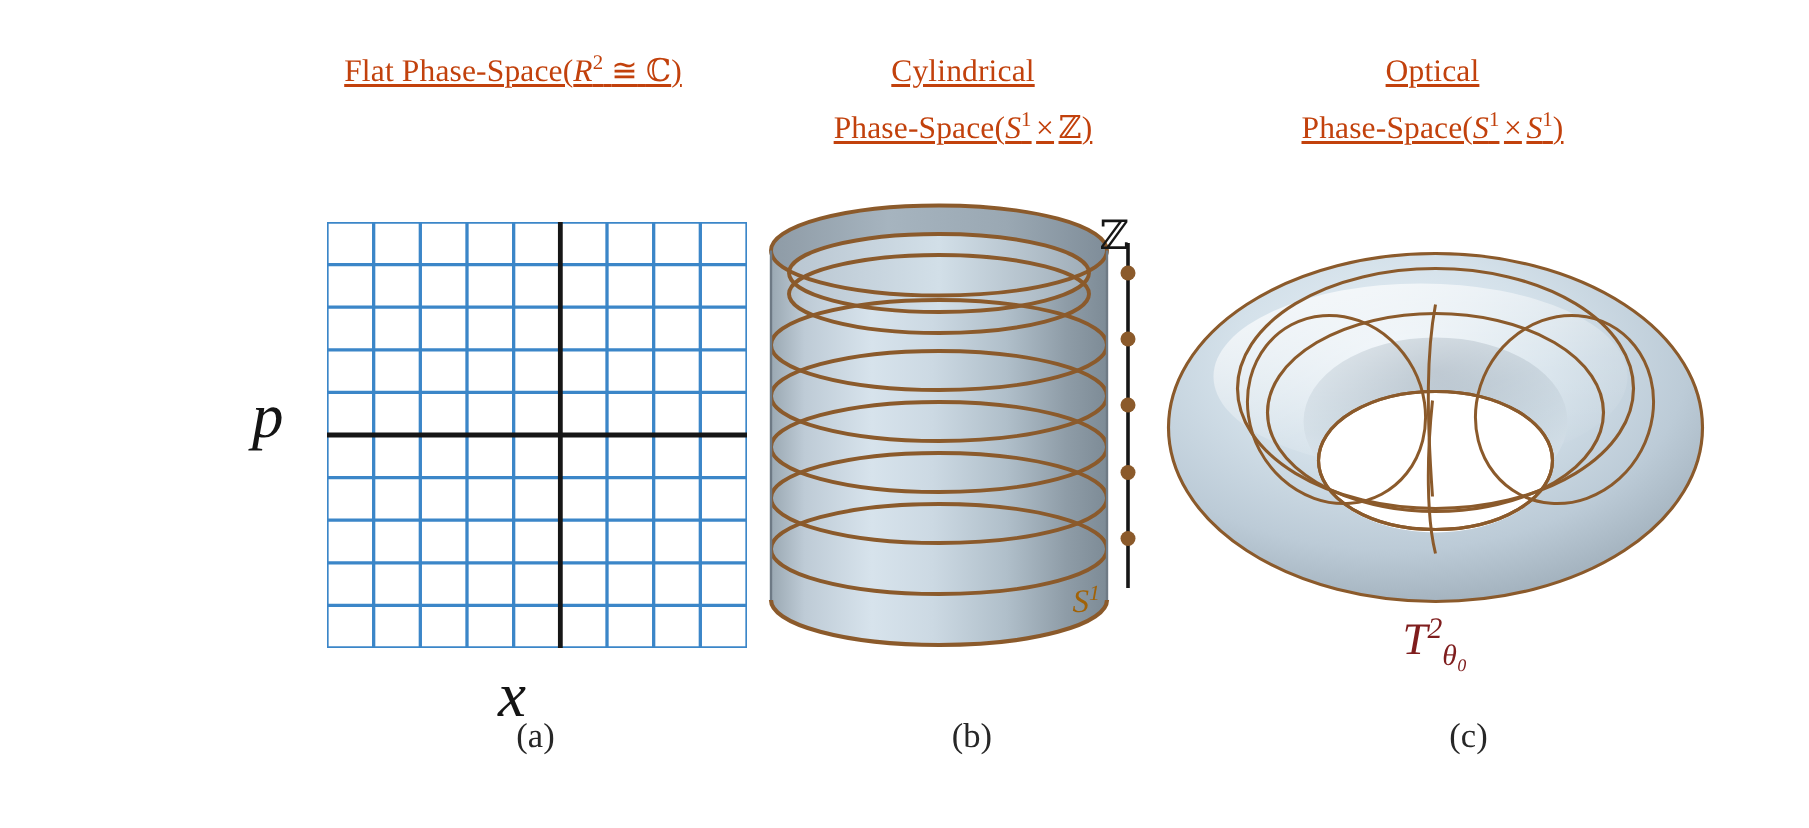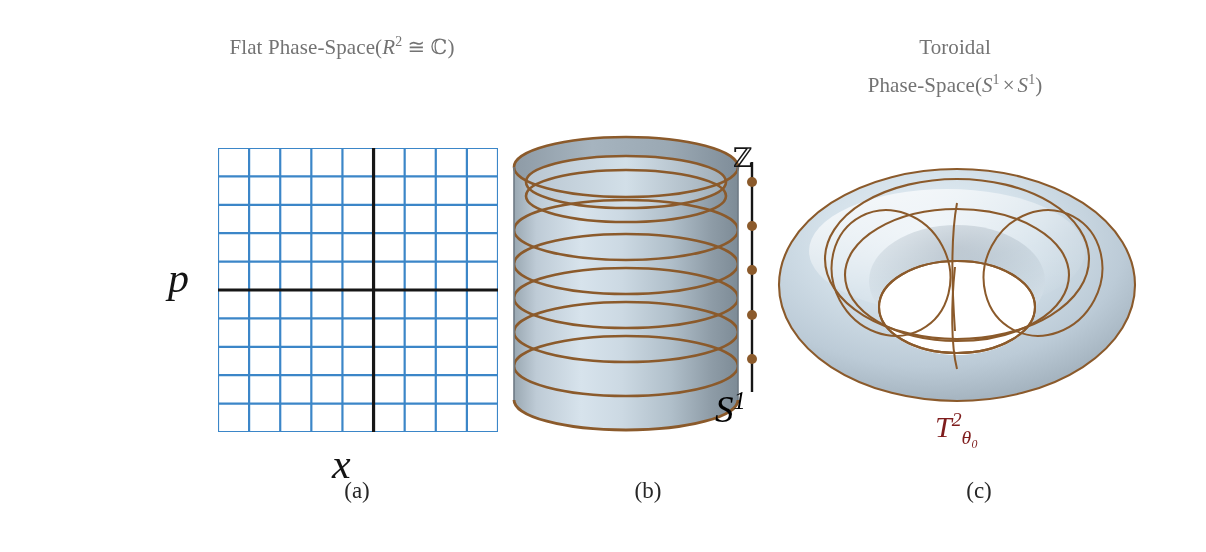--- a/index.html
+++ b/index.html
@@ -21,23 +21,24 @@
     inset: 0;
   }
 
   
   .caption {
     position: absolute;
     text-align: center;
     font-family: "Liberation Serif", "DejaVu Serif", serif;
     font-size: 21px;
     line-height: 38px;
-    color: #737373;
+    color: #c2410c;
     white-space: nowrap;
     letter-spacing: 0.1px;
+    text-decoration: underline;
   }
   .caption .ln { display: block; }
 
   #caption-a { left: 168px; top: 28px; width: 348px; }
   #caption-b { left: 508px; top: 28px; width: 268px; }
   #caption-c { left: 790px; top: 28px; width: 330px; }
 
   .mathit { font-style: italic; }
   .bb { font-family: "DejaVu Serif", serif; font-style: normal; }
   sup.exp {
@@ -104,22 +105,22 @@
     left: 233px;
     top: 12px;
     font-size: 27px;
     color: #161616;
     font-family: "DejaVu Serif", serif;
   }
   #label-S1-cyl {
     position: absolute;
     left: 215px;
     top: 258px;
-    font-size: 37px;
-    color: #000000;
+    font-size: 22px;
+    color: #a16207;
     font-style: italic;
     font-family: "Liberation Serif", "DejaVu Serif", serif;
   }
 
   
   #panel-c { position: absolute; left: 775px; top: 155px; width: 380px; height: 330px; }
   #torus-svg { position: absolute; left: 0; top: 0; display: block; }
 
   #label-T2 {
     position: absolute;
@@ -133,23 +134,27 @@
 </style>
 </head>
 <body>
 
 <div class="figure">
 
   <div class="caption" id="caption-a">
     <span class="ln"><span>Flat Phase-Space(</span><span class="mathit">R</span><sup class="exp">2</sup> <span>≅</span> <span class="bb">ℂ</span><span>)</span></span>
   </div>
 
+  <div class="caption" id="caption-b">
+    <span class="ln">Cylindrical</span>
+    <span class="ln"><span>Phase-Space(</span><span class="mathit">S</span><sup class="exp">1</sup><span class="times">×</span><span class="bb">ℤ</span><span>)</span></span>
+  </div>
 
   <div class="caption" id="caption-c">
-    <span class="ln">Toroidal</span>
+    <span class="ln">Optical</span>
     <span class="ln"><span>Phase-Space(</span><span class="mathit">S</span><sup class="exp">1</sup><span class="times">×</span><span class="mathit">S</span><sup class="exp">1</sup><span>)</span></span>
   </div>
 
   <div id="panel-a">
     <div id="label-p">p</div>
     <div id="label-x">x</div>
     <div id="grid-plot">
       <svg id="grid-svg" width="280" height="284" viewBox="0 0 280 284" xmlns="http://www.w3.org/2000/svg">
         <g id="grid-lines" stroke="#3b86c8" stroke-width="2.2" fill="none">
             <line x1="0" y1="0" x2="0" y2="284"></line>

